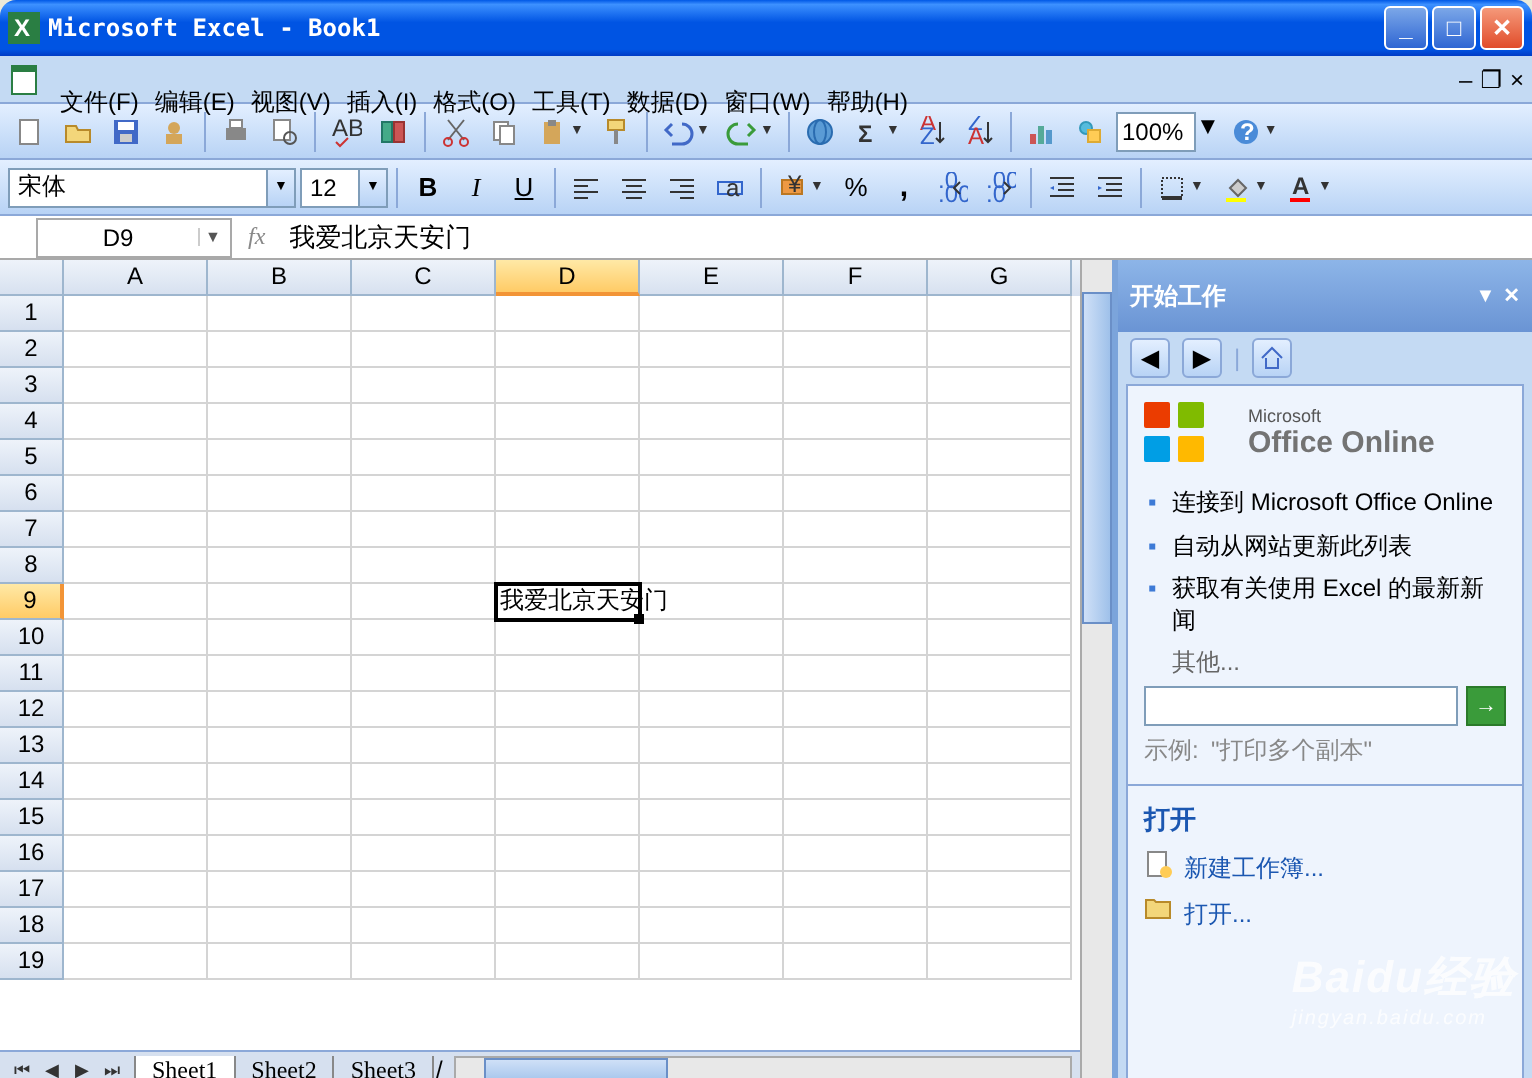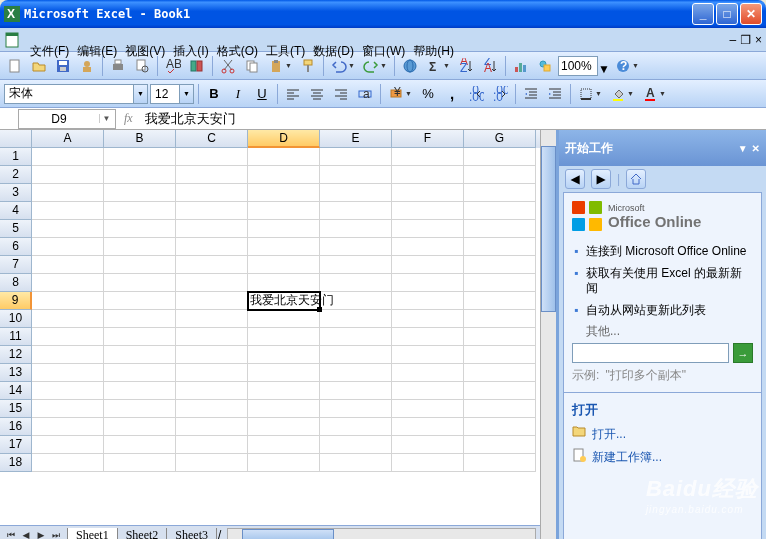--- a/index.html
+++ b/index.html
@@ -25,21 +25,21 @@
 .toolbar { height: 28px; background: linear-gradient(to bottom, #e3efff, #b8d3f5); display: flex; align-items: center; padding: 0 4px; gap: 2px; border-bottom: 1px solid #8ba8d8; }
 .tb-btn { width: 22px; height: 22px; display: flex; align-items: center; justify-content: center; border: 1px solid transparent; border-radius: 2px; }
 .tb-sep { width: 1px; height: 20px; background: #8ba8d8; margin: 0 2px; }
 .tb-btn svg { width: 16px; height: 16px; }
 .tb-btn.with-arrow { width: 30px; }
 .tb-arrow { font-size: 7px; margin-left: 1px; color: #333; }
 
 .font-combo { display: flex; align-items: center; }
 .font-combo input { height: 20px; border: 1px solid #7f9db9; padding: 0 4px; background: #fff; }
 .font-combo .dd { width: 14px; height: 20px; border: 1px solid #7f9db9; border-left: none; background: linear-gradient(to bottom, #e3efff, #b8d3f5); display: flex; align-items: center; justify-content: center; font-size: 7px; }
-.zoom-box { display: flex; align-items: flex-end; }
+.zoom-box { display: flex; align-items: flex-start; }
 .zoom-box input { width: 40px; height: 20px; border: 1px solid #7f9db9; padding: 0 2px; background: #fff; }
 
 
 .formula-row { height: 22px; background: #fff; display: flex; align-items: center; border-bottom: 1px solid #a9a9a9; }
 .name-box { width: 98px; height: 20px; border: 1px solid #a9a9a9; margin-left: 18px; display: flex; align-items: center; background: #fff; }
 .name-box input { border: none; width: 80px; padding: 0 6px; text-align: center; }
 .name-box .dd { width: 14px; text-align: center; font-size: 8px; color: #555; border-left: 1px solid #ccc; }
 .fx-label { padding: 0 8px; font-style: italic; font-family: "Times New Roman"; color: #888; }
 .formula-input { flex: 1; border: none; padding: 0 4px; font-size: 13px; }
 
@@ -68,21 +68,21 @@
 .hscroll .thumb { position: absolute; left: 14px; top: 0; bottom: 0; width: 30%; background: linear-gradient(to bottom,#cfe0f7,#9fc1ea); border: 1px solid #6a8fc7; }
 
 
 .task-pane { width: 210px; background: #c4daf3; border-left: 3px solid #7ba4db; display: flex; flex-direction: column; }
 .tp-header { height: 36px; background: linear-gradient(to bottom,#8db5e8,#6a94d4); color: #fff; font-weight: bold; display: flex; align-items: center; padding: 12px 6px; }
 .tp-header .sp { flex: 1; }
 .tp-header span.btn { margin-left: 4px; font-size: 10px; }
 .tp-nav { height: 26px; display: flex; align-items: center; padding: 0 6px; gap: 6px; }
 .tp-nav .navbtn { width: 20px; height: 20px; border: 1px solid #8ba8d8; border-radius: 3px; display: flex; align-items: center; justify-content: center; background: linear-gradient(to bottom,#e3efff,#b8d3f5); }
 .tp-body { flex: 1; background: #eef4fd; margin: 0 4px 4px 4px; border: 1px solid #8ba8d8; padding: 8px; overflow: hidden; }
-.office-logo { display: flex; align-items: center; gap: 6px; margin-bottom: 10px; }
+.office-logo { display: flex; align-items: center; gap: 22px; margin-bottom: 10px; }
 .office-logo .sq { width: 30px; height: 30px; position: relative; }
 .office-logo .sq span { position: absolute; width: 13px; height: 13px; border-radius: 1px; }
 .office-logo .t1 { top: 0; left: 0; background: #eb3c00; }
 .office-logo .t2 { top: 0; right: 0; background: #80bb00; }
 .office-logo .t3 { bottom: 0; left: 0; background: #009ee5; }
 .office-logo .t4 { bottom: 0; right: 0; background: #ffb900; }
 .office-logo .txt { font-family: "Segoe UI", Arial; }
 .office-logo .txt .small { font-size: 9px; color: #555; }
 .office-logo .txt .big { font-size: 15px; font-weight: bold; color: #737373; }
 .tp-list { list-style: none; }
@@ -598,20 +598,30 @@
         <div class="row">
           <div class="row-h">18</div>
           <div class="cell"></div>
           <div class="cell"></div>
           <div class="cell"></div>
           <div class="cell"></div>
           <div class="cell"></div>
           <div class="cell"></div>
           <div class="cell"></div>
         </div>
+        <div class="row">
+          <div class="row-h">19</div>
+          <div class="cell"></div>
+          <div class="cell"></div>
+          <div class="cell"></div>
+          <div class="cell"></div>
+          <div class="cell"></div>
+          <div class="cell"></div>
+          <div class="cell"></div>
+        </div>
       </div>
     <div class="sheet-tabs">
       <div class="tab-nav">
         <span>⏮</span>
         <span>◀</span>
         <span>▶</span>
         <span>⏭</span>
       </div>
       <div id="sheet-tabs-inner" style="display:flex">
           <div class="sheet-tab">Sheet1</div>
@@ -653,46 +663,46 @@
             <span class="t3"></span>
             <span class="t4"></span>
           </div>
         <div class="txt">
           <div class="small">Microsoft</div>
           <div class="big">Office Online</div>
         </div>
       </div>
       <ul class="tp-list">
         <li>连接到 Microsoft Office Online</li>
+        <li>自动从网站更新此列表</li>
         <li>获取有关使用 Excel 的最新新闻</li>
-        <li>自动从网站更新此列表</li>
         <li class="gray">其他...</li>
       </ul>
       <div class="tp-search">
         <input style="">
         <div class="go">→</div>
       </div>
       <div class="tp-example">
         <span>示例:</span>&nbsp;&nbsp;<span>"打印多个副本"</span>
       </div>
       <div class="tp-divider"></div>
       <div class="tp-section-title">打开</div>
       <div class="tp-link">
-        <span class="ic"><svg width="14" height="12" viewBox="0 0 14 12">
-              <path d="M1 2h4l1 1h7v8H1z" fill="#f3d67a" stroke="#b88a2a"></path>
-            </svg></span>
-        <span>打开...</span>
-      </div>
-      <div class="tp-link">
         <span class="ic"><svg width="14" height="14" viewBox="0 0 14 14">
               <rect x="2" y="1" width="9" height="12" fill="#fff" stroke="#888"></rect>
               <circle cx="11" cy="11" r="3" fill="#fc5"></circle>
             </svg></span>
         <span>新建工作簿...</span>
       </div>
+      <div class="tp-link">
+        <span class="ic"><svg width="14" height="12" viewBox="0 0 14 12">
+              <path d="M1 2h4l1 1h7v8H1z" fill="#f3d67a" stroke="#b88a2a"></path>
+            </svg></span>
+        <span>打开...</span>
+      </div>
     </div>
   </div>
 </div>
 
 <div class="watermark">
   <div class="big">Baidu经验</div>
   <div class="small">jingyan.baidu.com</div>
 </div>
 
 </body></html>

